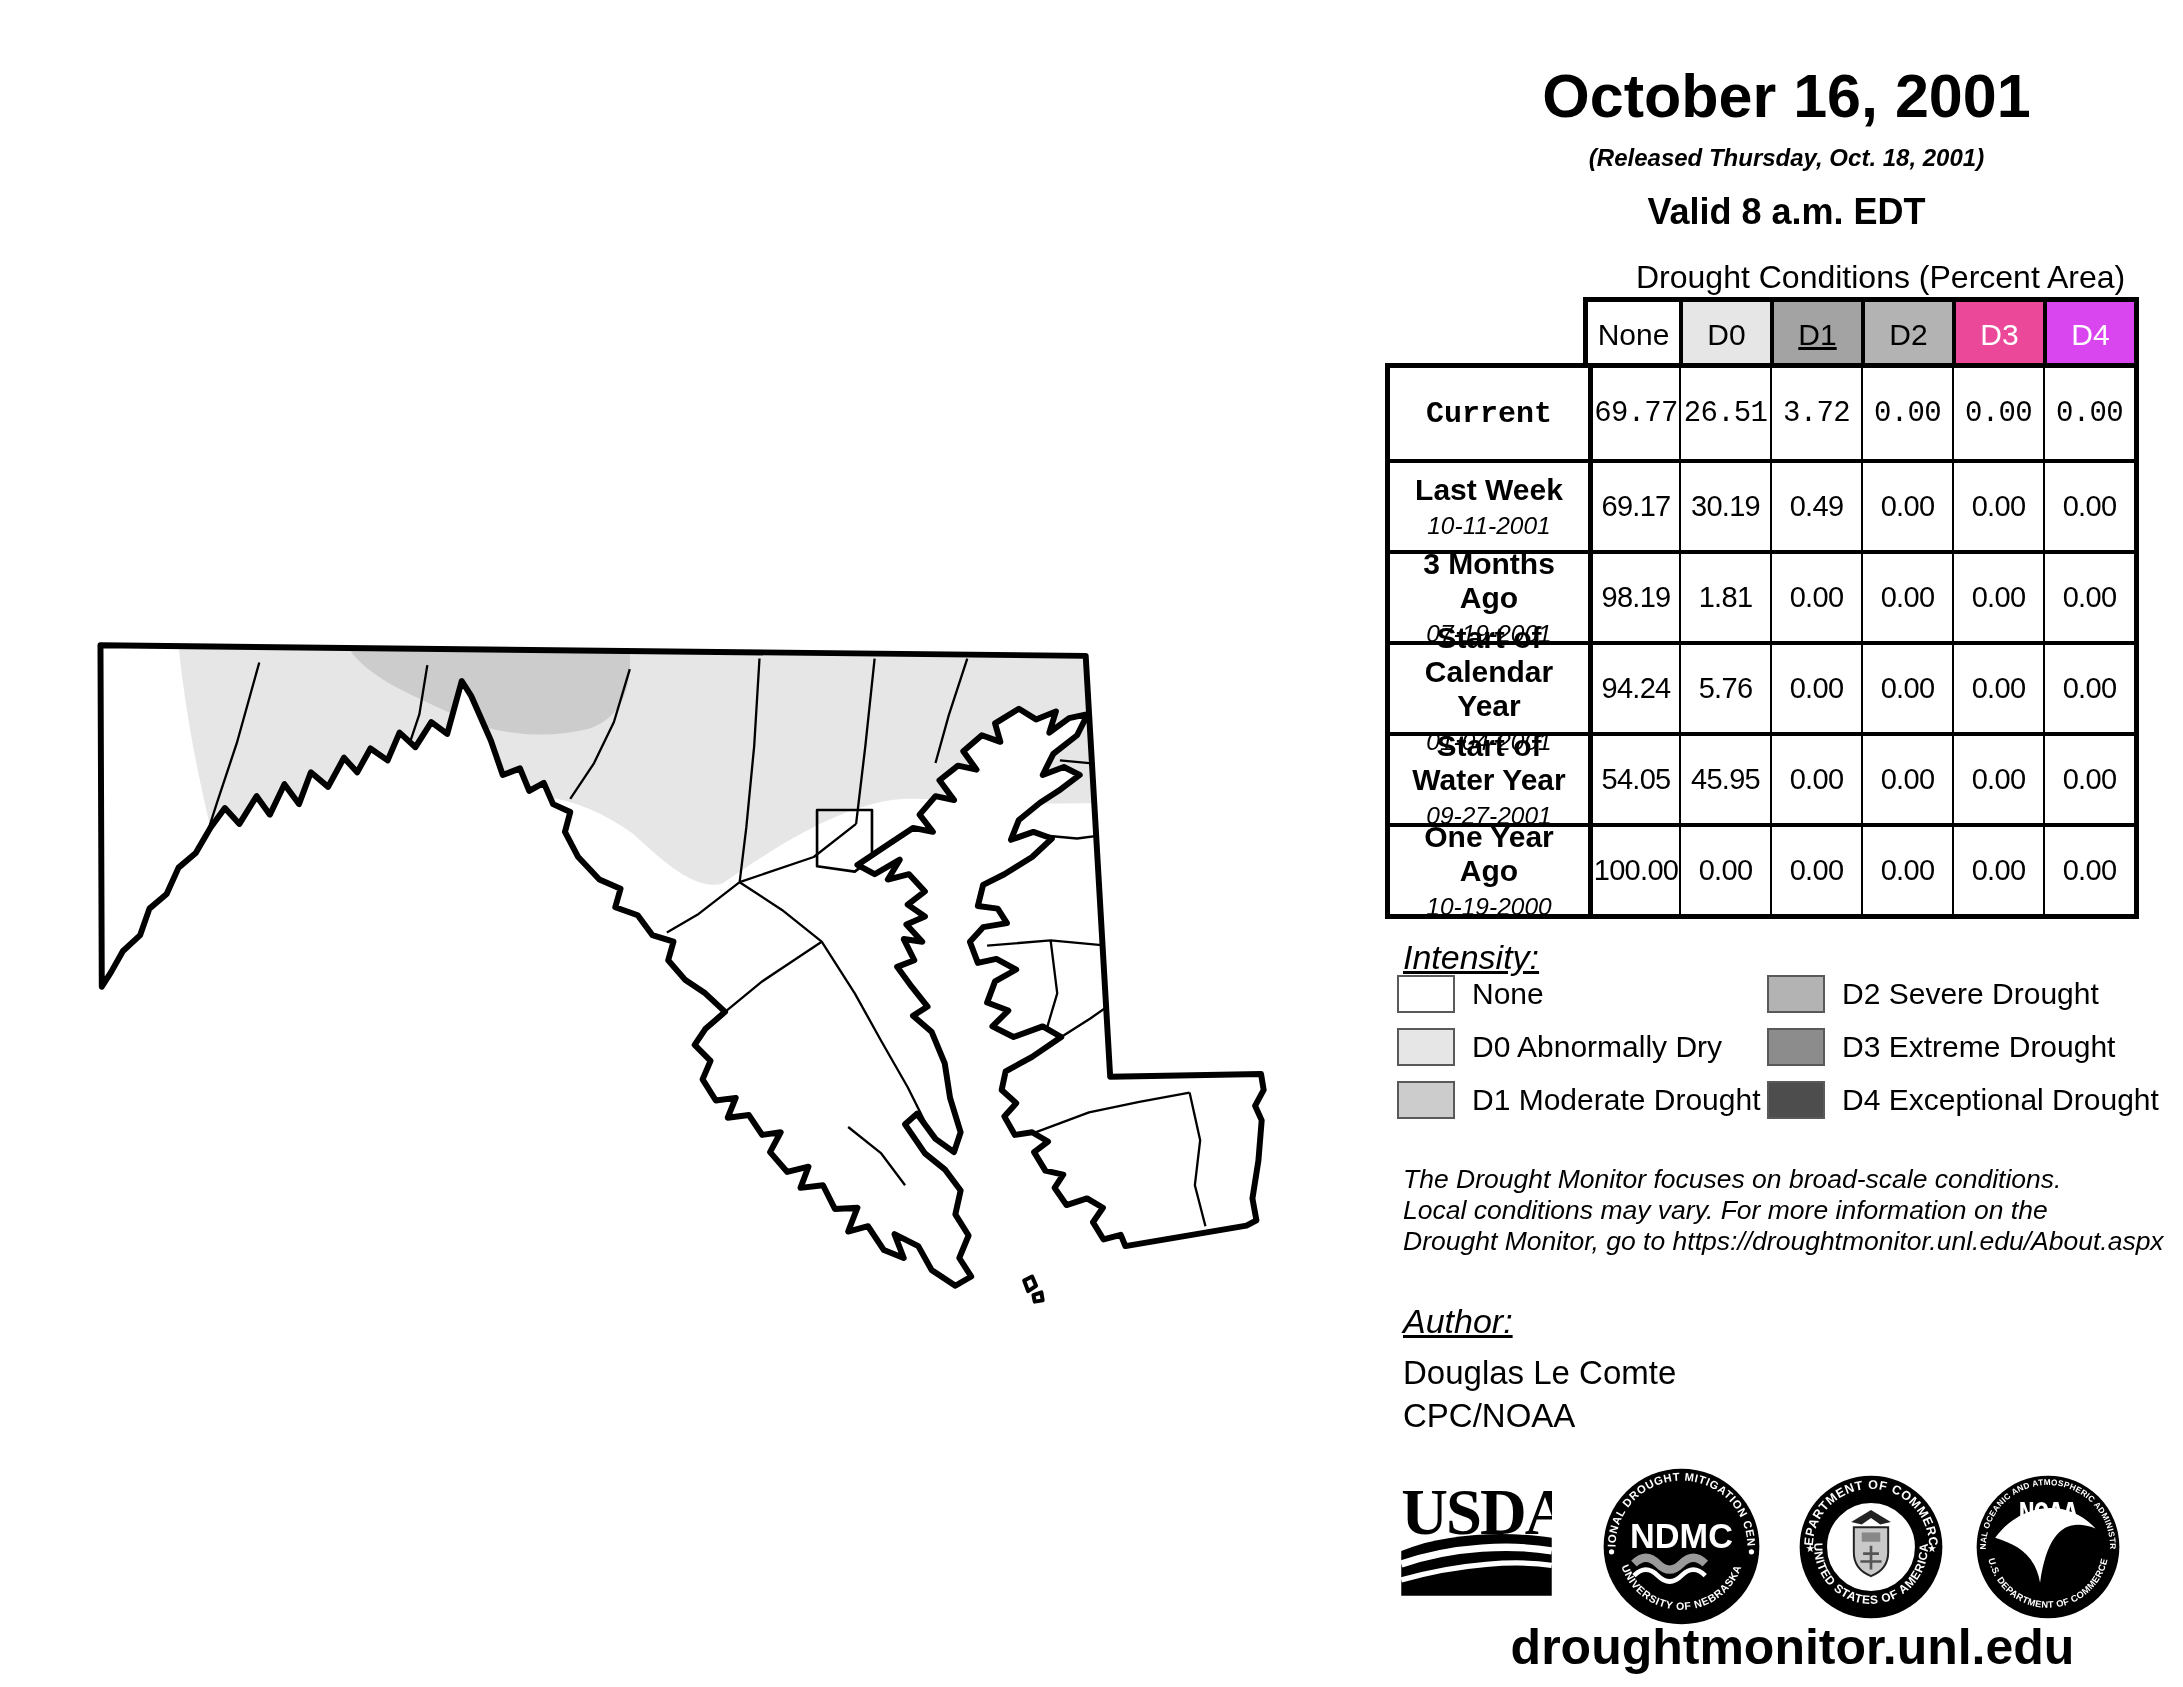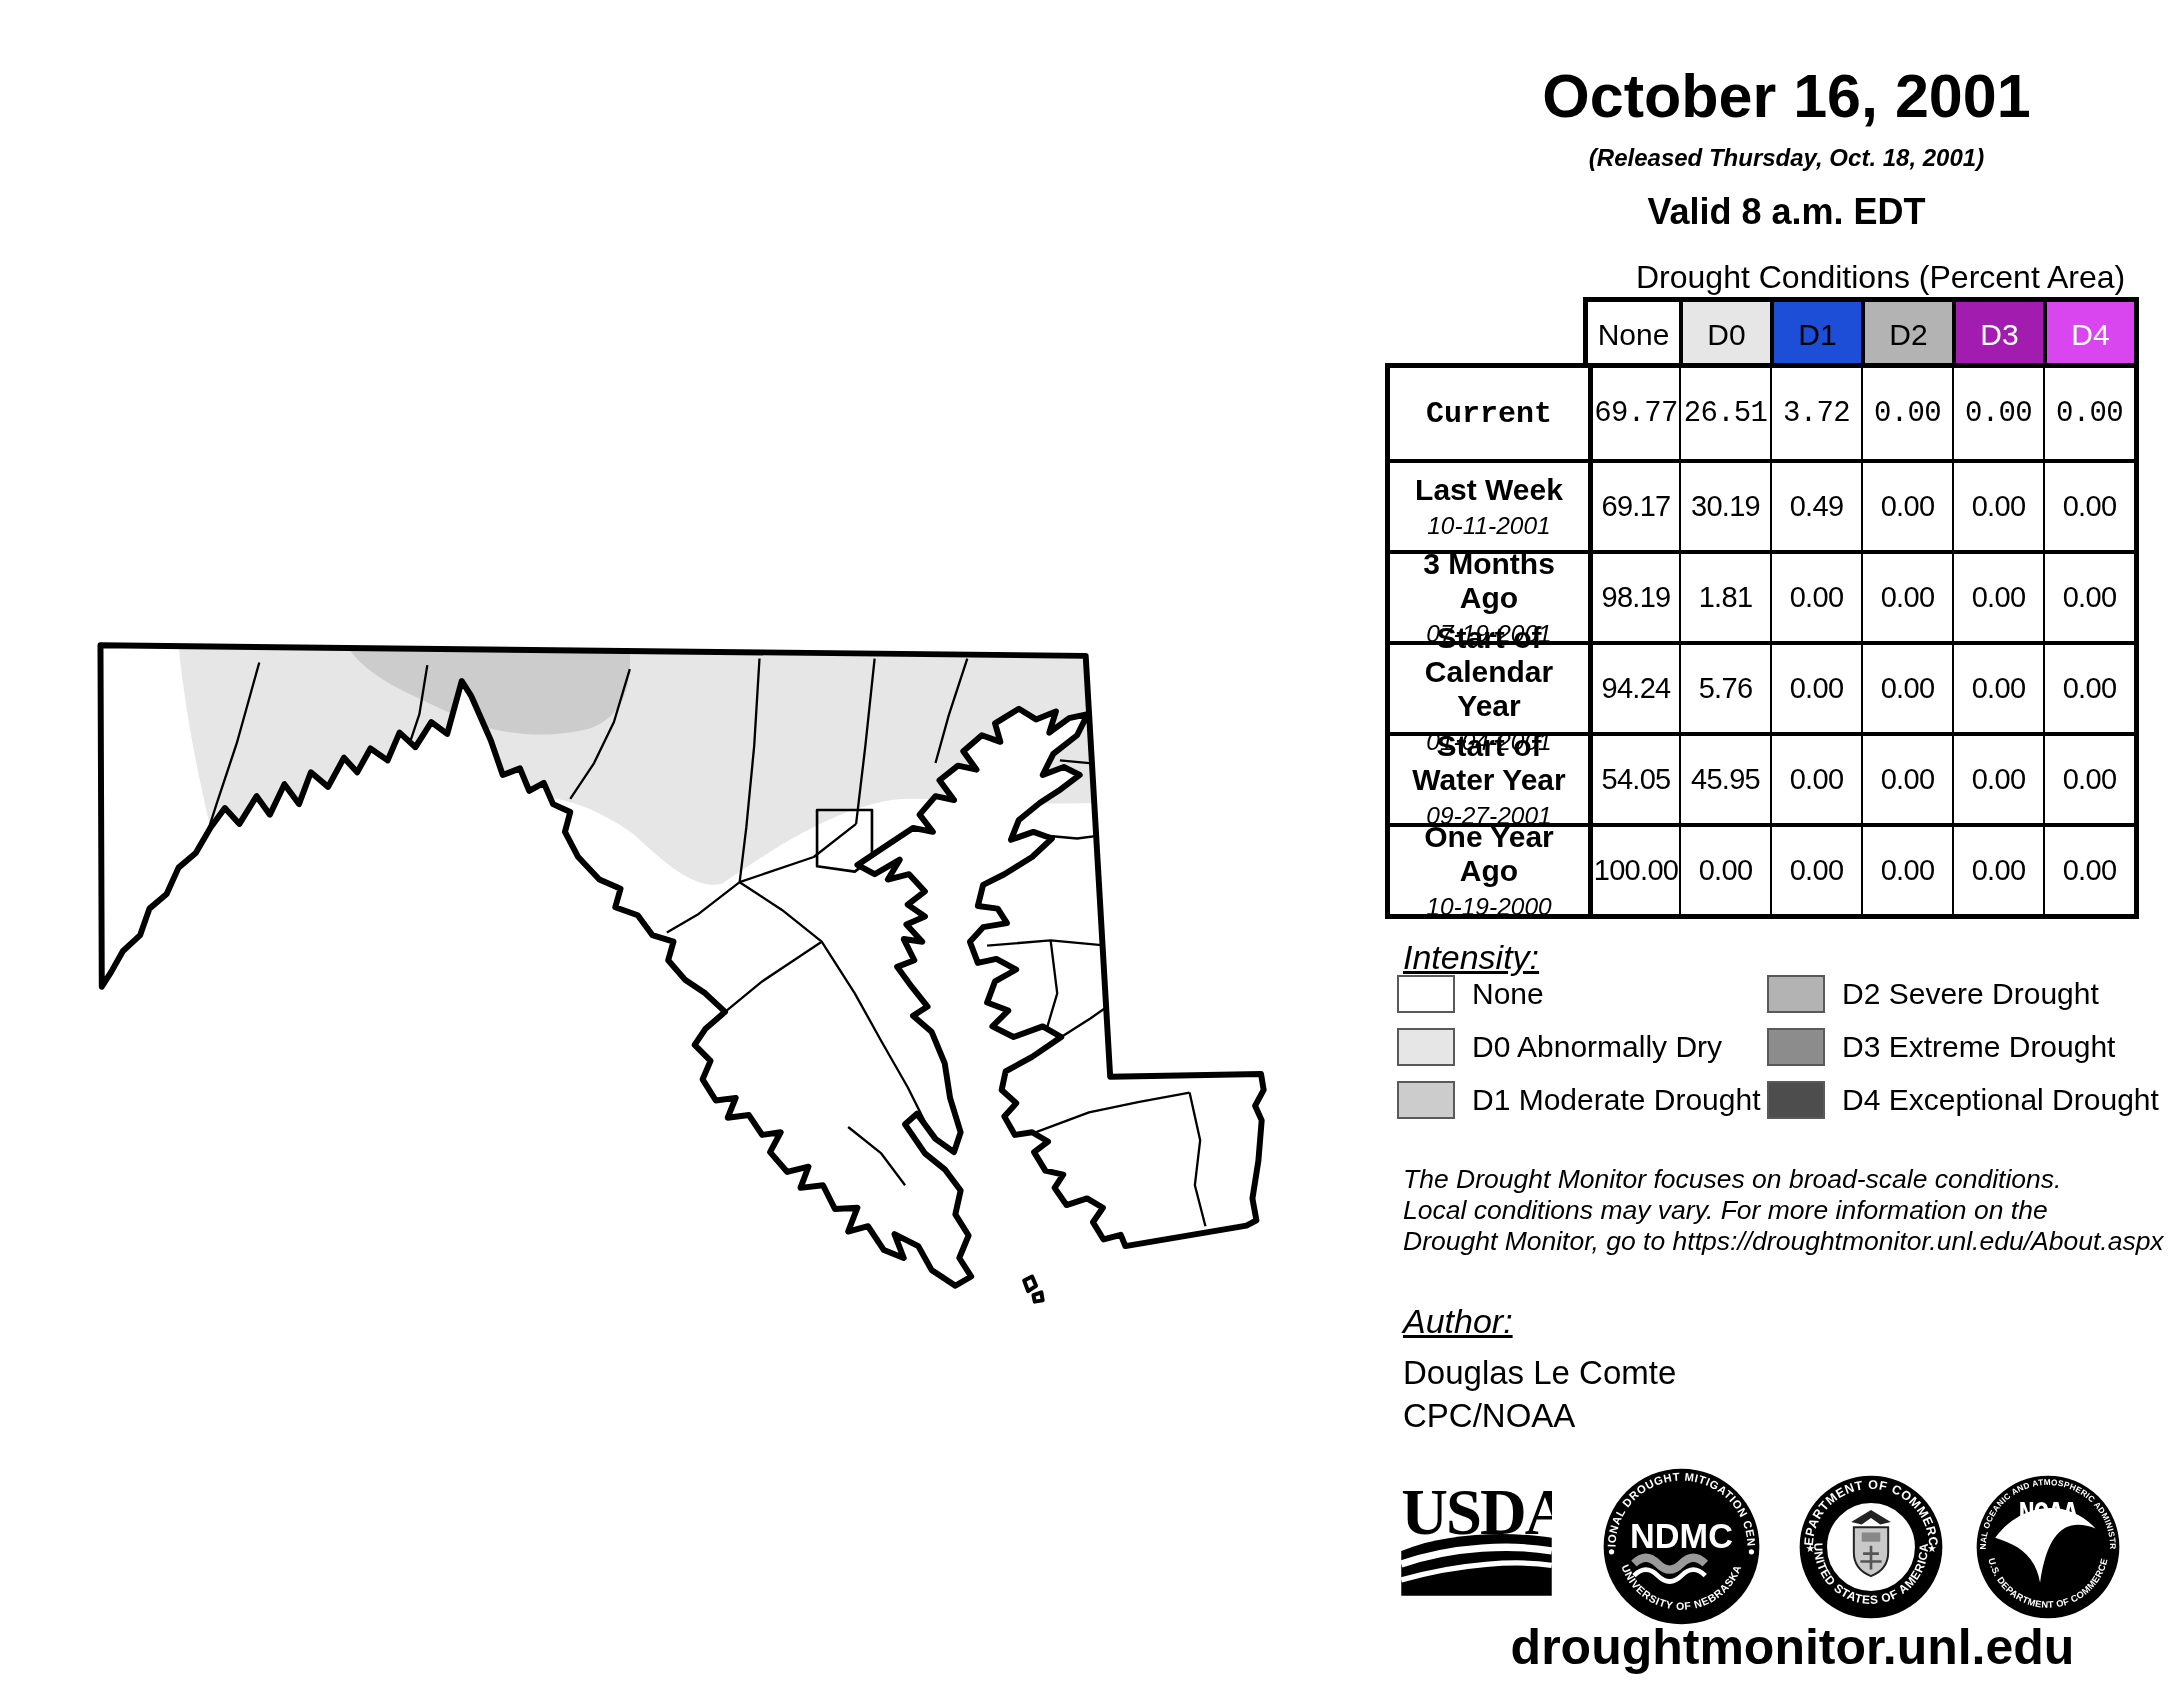--- a/index.html
+++ b/index.html
@@ -106,23 +106,23 @@
   <div class="date-wrap">
     <div class="date-main">October 16, 2001</div>
     <div class="date-released">(Released Thursday, Oct. 18, 2001)</div>
     <div class="date-valid">Valid 8 a.m. EDT</div>
   </div>
 
   <div class="tbl-caption">Drought Conditions (Percent Area)</div>
   <div class="dm-header" id="dm-header">
       <div class="hcell" style="background: rgb(255, 255, 255); color: rgb(0, 0, 0);">None</div>
       <div class="hcell" style="background: rgb(230, 230, 230); color: #000000;">D0</div>
-      <div class="hcell" style="background: #1d4ed8; color: rgb(0, 0, 0);">D1</div>
+      <div class="hcell" style="background: #a3a3a3; color: rgb(0, 0, 0); text-decoration: underline;">D1</div>
       <div class="hcell" style="background: rgb(179, 179, 179); color: rgb(0, 0, 0);">D2</div>
-      <div class="hcell" style="background: #a21caf; color: rgb(255, 255, 255);">D3</div>
+      <div class="hcell" style="background: #ec4899; color: rgb(255, 255, 255);">D3</div>
       <div class="hcell" style="background: #d946ef; color: rgb(255, 255, 255);">D4</div>
     </div>
   <div class="dm-body" id="dm-body">
       <div class="cell row0">
         <div class="lab">Current</div>
       </div>
       <div class="cell val first row0">69.77</div>
       <div class="cell val row0">26.51</div>
       <div class="cell val row0">3.72</div>
       <div class="cell val row0">0.00</div>

